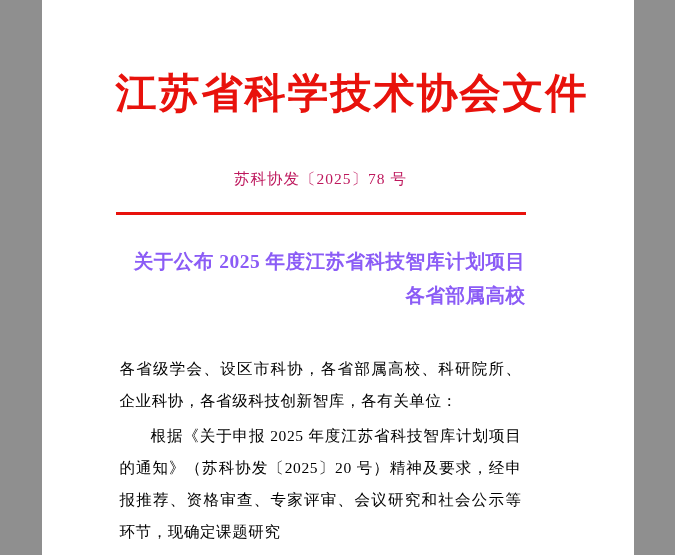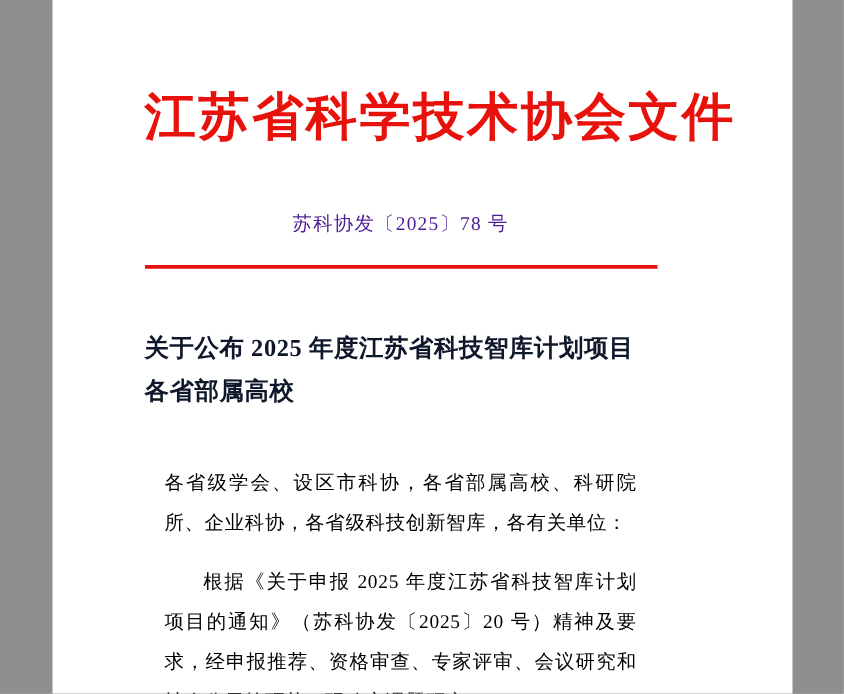--- a/index.html
+++ b/index.html
@@ -35,52 +35,52 @@
     font-weight: bold;
     font-size: 41px;
     letter-spacing: 2px;
     line-height: 1.15;
     margin-top: 18px;
     white-space: nowrap;
   }
   .doc-number {
     text-align: center;
     font-size: 15.5px;
-    color: #4c1d95;
+    color: #be185d;
     margin-top: 52px;
     letter-spacing: 1px;
     font-family: "Liberation Serif", serif;
   }
   .red-rule {
     height: 2.5px;
     background: #e8120c;
     margin-top: 22px;
     width: 100%;
   }
   .subject {
-    text-align: left;
+    text-align: right;
     font-size: 19.5px;
     font-weight: bold;
-    color: #0f172a;
+    color: #8b5cf6;
     line-height: 1.75;
-    margin-top: 48px;
+    margin-top: 30px;
     letter-spacing: 0.5px;
     font-family: "Liberation Serif", serif;
   }
   .body-text {
     margin-top: 40px;
     font-size: 15.5px;
     line-height: 2.05;
     color: #000;
     text-align: justify;
     letter-spacing: 0.6px;
     font-family: "Liberation Serif", serif;
   }
   .para {
-    margin: 16px;
+    margin: 4px;
   }
   .para.indent {
     text-indent: 2em;
   }
 </style>
 </head>
 <body>
 
 <div class="viewport">
   <div class="page">

